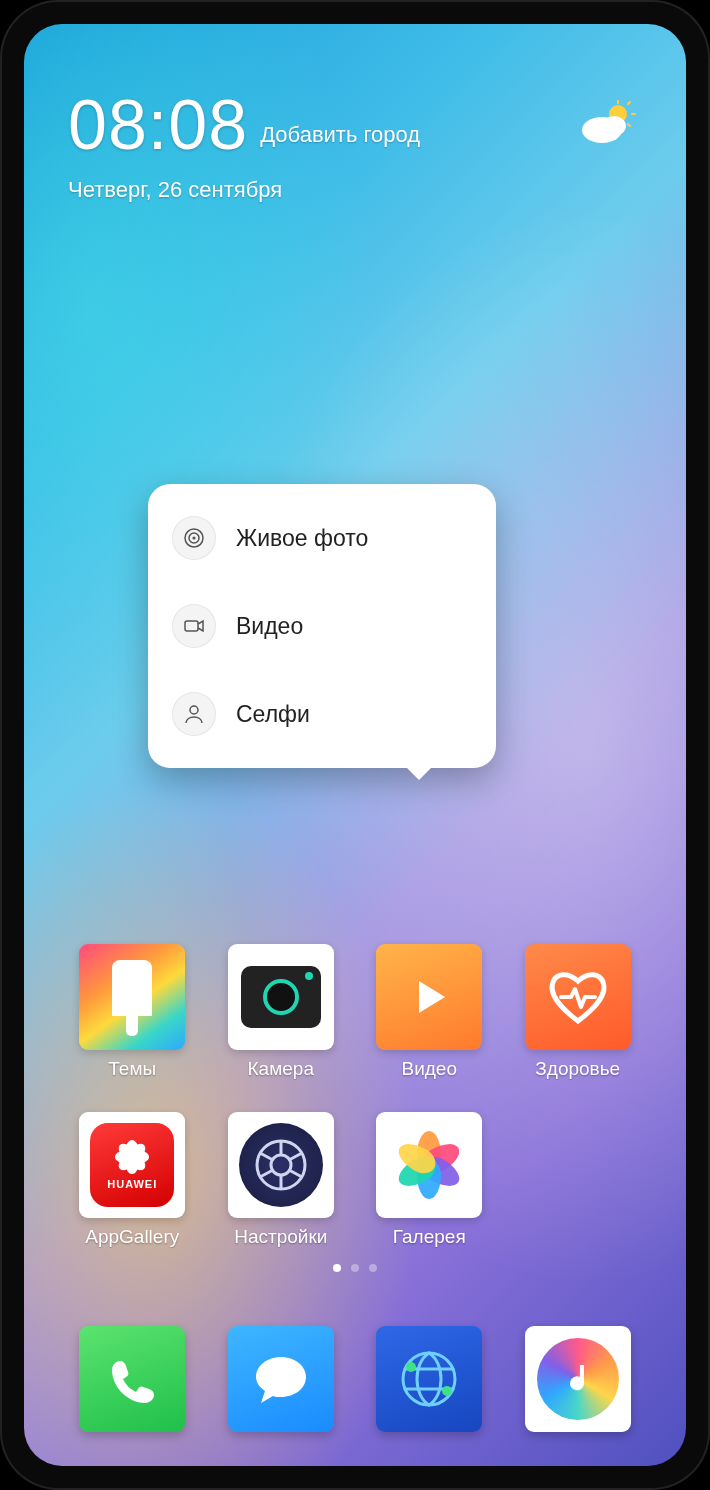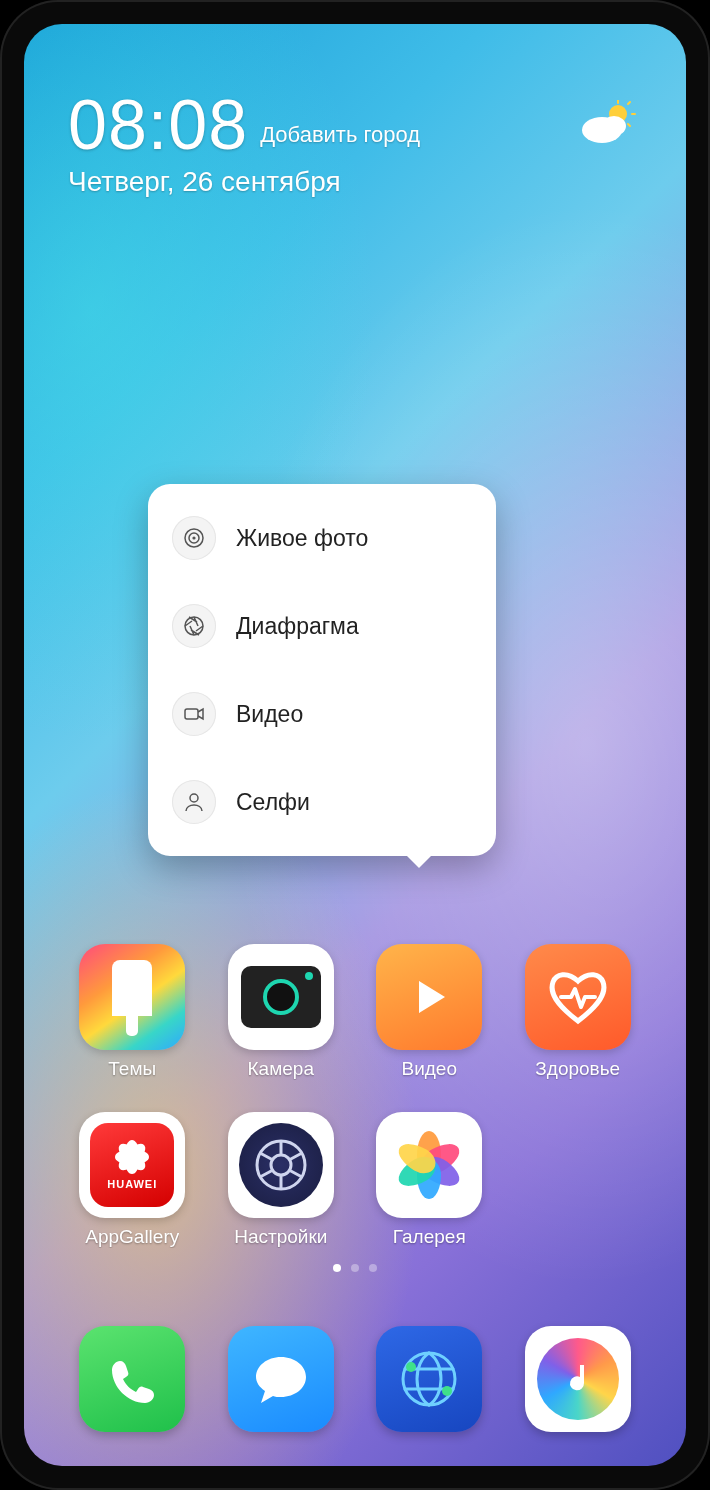--- a/index.html
+++ b/index.html
@@ -33,21 +33,21 @@
   .clock-row { display: flex; align-items: flex-end; gap: 12px; }
   .clock {
     font-size: 70px; font-weight: 200; letter-spacing: 1px; line-height: 1;
     text-shadow: 0 1px 3px rgba(0,0,0,.25);
   }
   .add-city {
     font-size: 22px; font-weight: 400; padding-bottom: 12px;
     text-shadow: 0 1px 2px rgba(0,0,0,.25);
   }
   .date {
-    font-size: 28px; font-weight: 400; margin-top: 6px;
+    font-size: 22px; font-weight: 400; margin-top: 17px;
     text-shadow: 0 1px 2px rgba(0,0,0,.25);
   }
   .weather-icon {
     position: absolute; top: 10px; right: 6px;
   }
 
   
   .popup {
     position: absolute; left: 124px; top: 460px;
     width: 348px;
@@ -88,21 +88,21 @@
     row-gap: 32px;
     justify-items: center;
   }
   .app {
     width: 140px;
     display: flex; flex-direction: column; align-items: center; gap: 8px;
     cursor: pointer;
   }
   .app-icon {
     width: 106px; height: 106px;
-    border-radius: 26px;
+    border-radius: 9px;
     background: #fff;
     display: flex; align-items: center; justify-content: center;
     box-shadow: 0 3px 9px rgba(0,0,0,.18);
     position: relative; overflow: hidden;
   }
   .app-label {
     font-size: 19px; color: #fff; text-align: center;
     white-space: nowrap; overflow: hidden; text-overflow: ellipsis;
     max-width: 140px;
     text-shadow: 0 1px 2px rgba(0,0,0,.35);
@@ -189,29 +189,20 @@
               <circle cx="12" cy="12" r="9"></circle>
               <circle cx="12" cy="12" r="5"></circle>
               <circle cx="12" cy="12" r="1.6" fill="#555" stroke="none"></circle>
             </svg>
         </span>
         <span>Живое фото</span>
       </div>
       <div class="popup-item">
         <span class="popup-icon">
           <svg viewBox="0 0 24 24">
-              <circle cx="12" cy="12" r="9"></circle>
-            <path d="M12 3 L16 12 M21 12 L14 17 M17 21 L9 16 M3 12 L10 7 M7 3 L15 8 M12 21 L8 12"></path>
-          </svg>
-        </span>
-        <span>Диафрагма</span>
-      </div>
-      <div class="popup-item">
-        <span class="popup-icon">
-          <svg viewBox="0 0 24 24">
               <rect x="3" y="7" width="13" height="10" rx="2"></rect>
               <path d="M16 10 L21 7 V17 L16 14"></path>
             </svg>
         </span>
         <span>Видео</span>
       </div>
       <div class="popup-item">
         <span class="popup-icon">
           <svg viewBox="0 0 24 24">
               <circle cx="12" cy="8" r="4"></circle>

